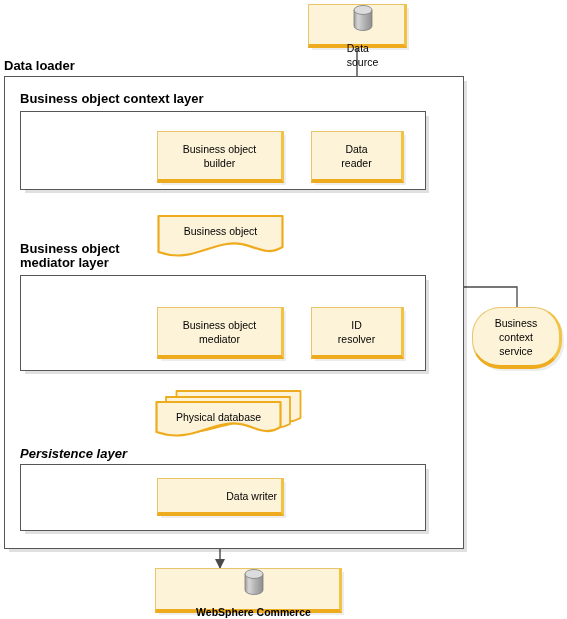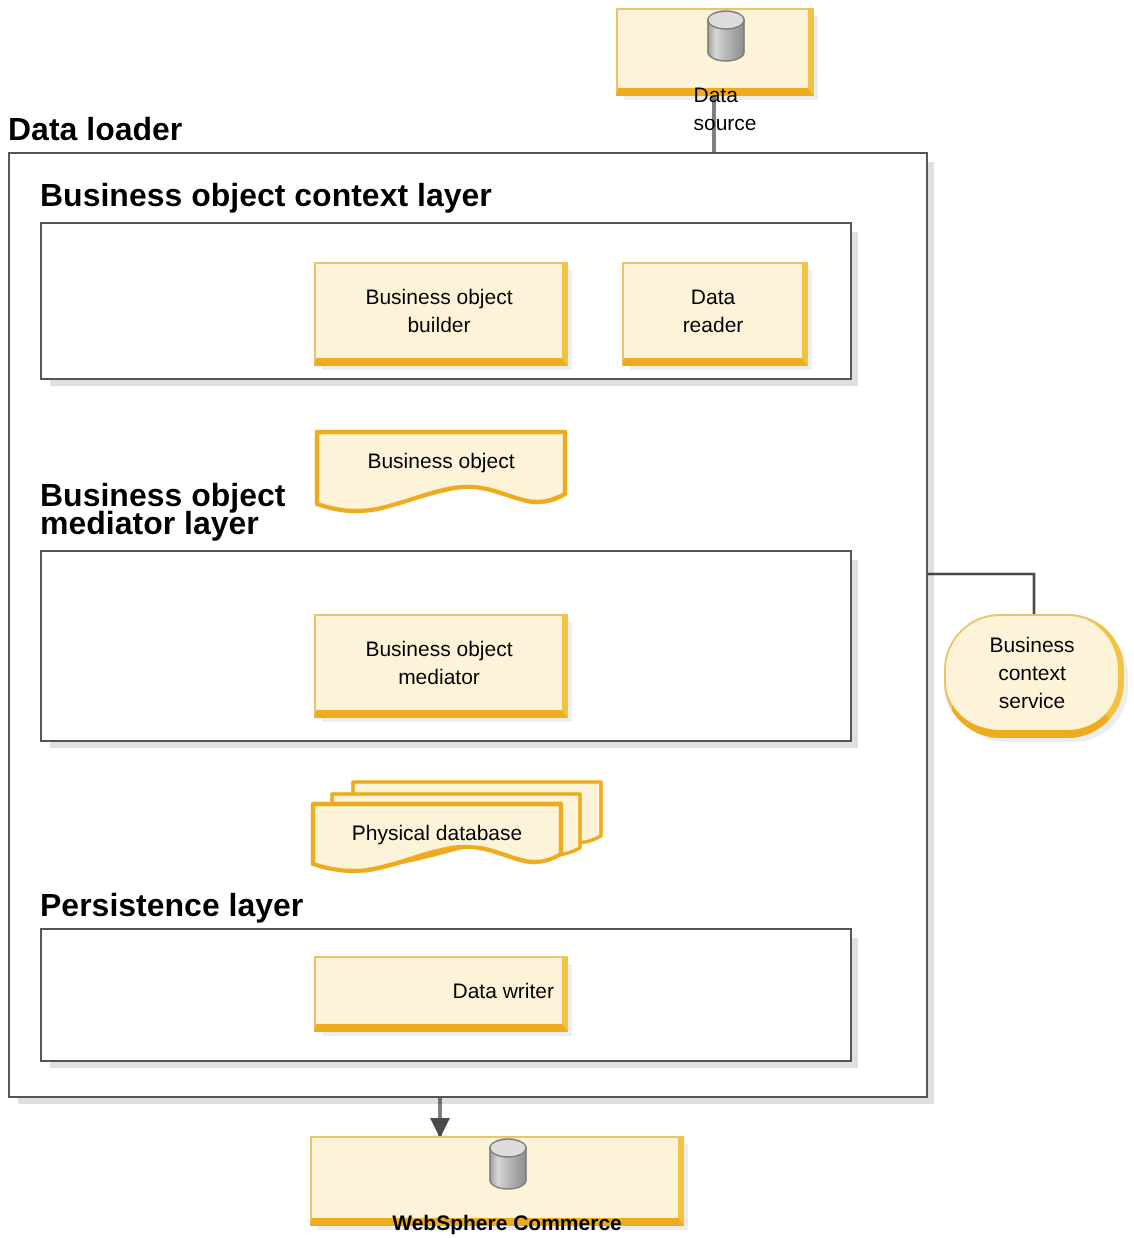--- a/index.html
+++ b/index.html
@@ -29,21 +29,21 @@
   .group-box {
     position: absolute;
     box-sizing: border-box;
     border: 1px solid #55565a;
     background: #ffffff;
     box-shadow: 4px 4px 0 -1px rgba(0,0,0,0.12);
   }
   .group-label {
     position: absolute;
     font-weight: bold;
-    font-size: 16px;
+    font-size: 13px;
     line-height: 14px;
     color: #000000;
     white-space: pre-line;
   }
   
   .node {
     position: absolute;
     box-sizing: border-box;
     background: #fdf3d8;
     border: 1px solid #e8c56a;
@@ -131,21 +131,21 @@
   <div class="group-label" style="left:4px; top:59px;">Data loader</div>
   <div class="group-box" style="left:4px; top:76px; width:460px; height:473px;"></div>
 
   <div class="group-label" style="left:20px; top:92px;">Business object context layer</div>
   <div class="group-box" style="left:20px; top:111px; width:406px; height:79px;"></div>
 
   <div class="group-label" style="left:20px; top:242px;">Business object
 mediator layer</div>
   <div class="group-box" style="left:20px; top:275px; width:406px; height:96px;"></div>
 
-  <div class="group-label" style="left:20px; top:447px;">Persistence layer</div>
+  <div class="group-label" style="left:20px; top:447px;font-style:italic;">Persistence layer</div>
   <div class="group-box" style="left:20px; top:464px; width:406px; height:67px;"></div>
 
   <div class="node with-icon" style="left:308px; top:4px; width:99px; height:44px;">
     <span class="cyl-icon">
       <svg viewBox="0 0 20 26" width="20" height="26">
         <defs>
           <linearGradient id="cylgrad1" x1="0" y1="0" x2="1" y2="0">
             <stop offset="0%" stop-color="#9d9d9d"></stop>
             <stop offset="22%" stop-color="#d6d6d6"></stop>
             <stop offset="55%" stop-color="#b4b4b4"></stop>
@@ -175,20 +175,24 @@
       <path d="M1.5 2 L125.5 2 L125.5 33 C105 45 95 26 70 30 C45 34 30 48 1.5 38 Z" fill="#fdf3d8" stroke="#eeab1e" stroke-width="2.2" stroke-linejoin="round"></path>
     </svg>
     <span class="doc-text" style="top:10px;">Business object</span>
   </div>
 
   <div class="node" style="left:157px; top:307px; width:127px; height:52px;">
     <span class="node-label">Business object
 mediator</span>
   </div>
 
+  <div class="node" style="left:311px; top:307px; width:93px; height:52px;">
+    <span class="node-label">ID
+resolver</span>
+  </div>
 
   <div class="node" style="left:472px; top:307px; width:90px; height:62px;border-radius:28px;">
     <span class="node-label">Business
 context
 service</span>
   </div>
 
   <div class="doc-shape" style="left:155px; top:389px; width:155px; height:48px;">
     <svg viewBox="0 0 155 48" width="155" height="48">
 

